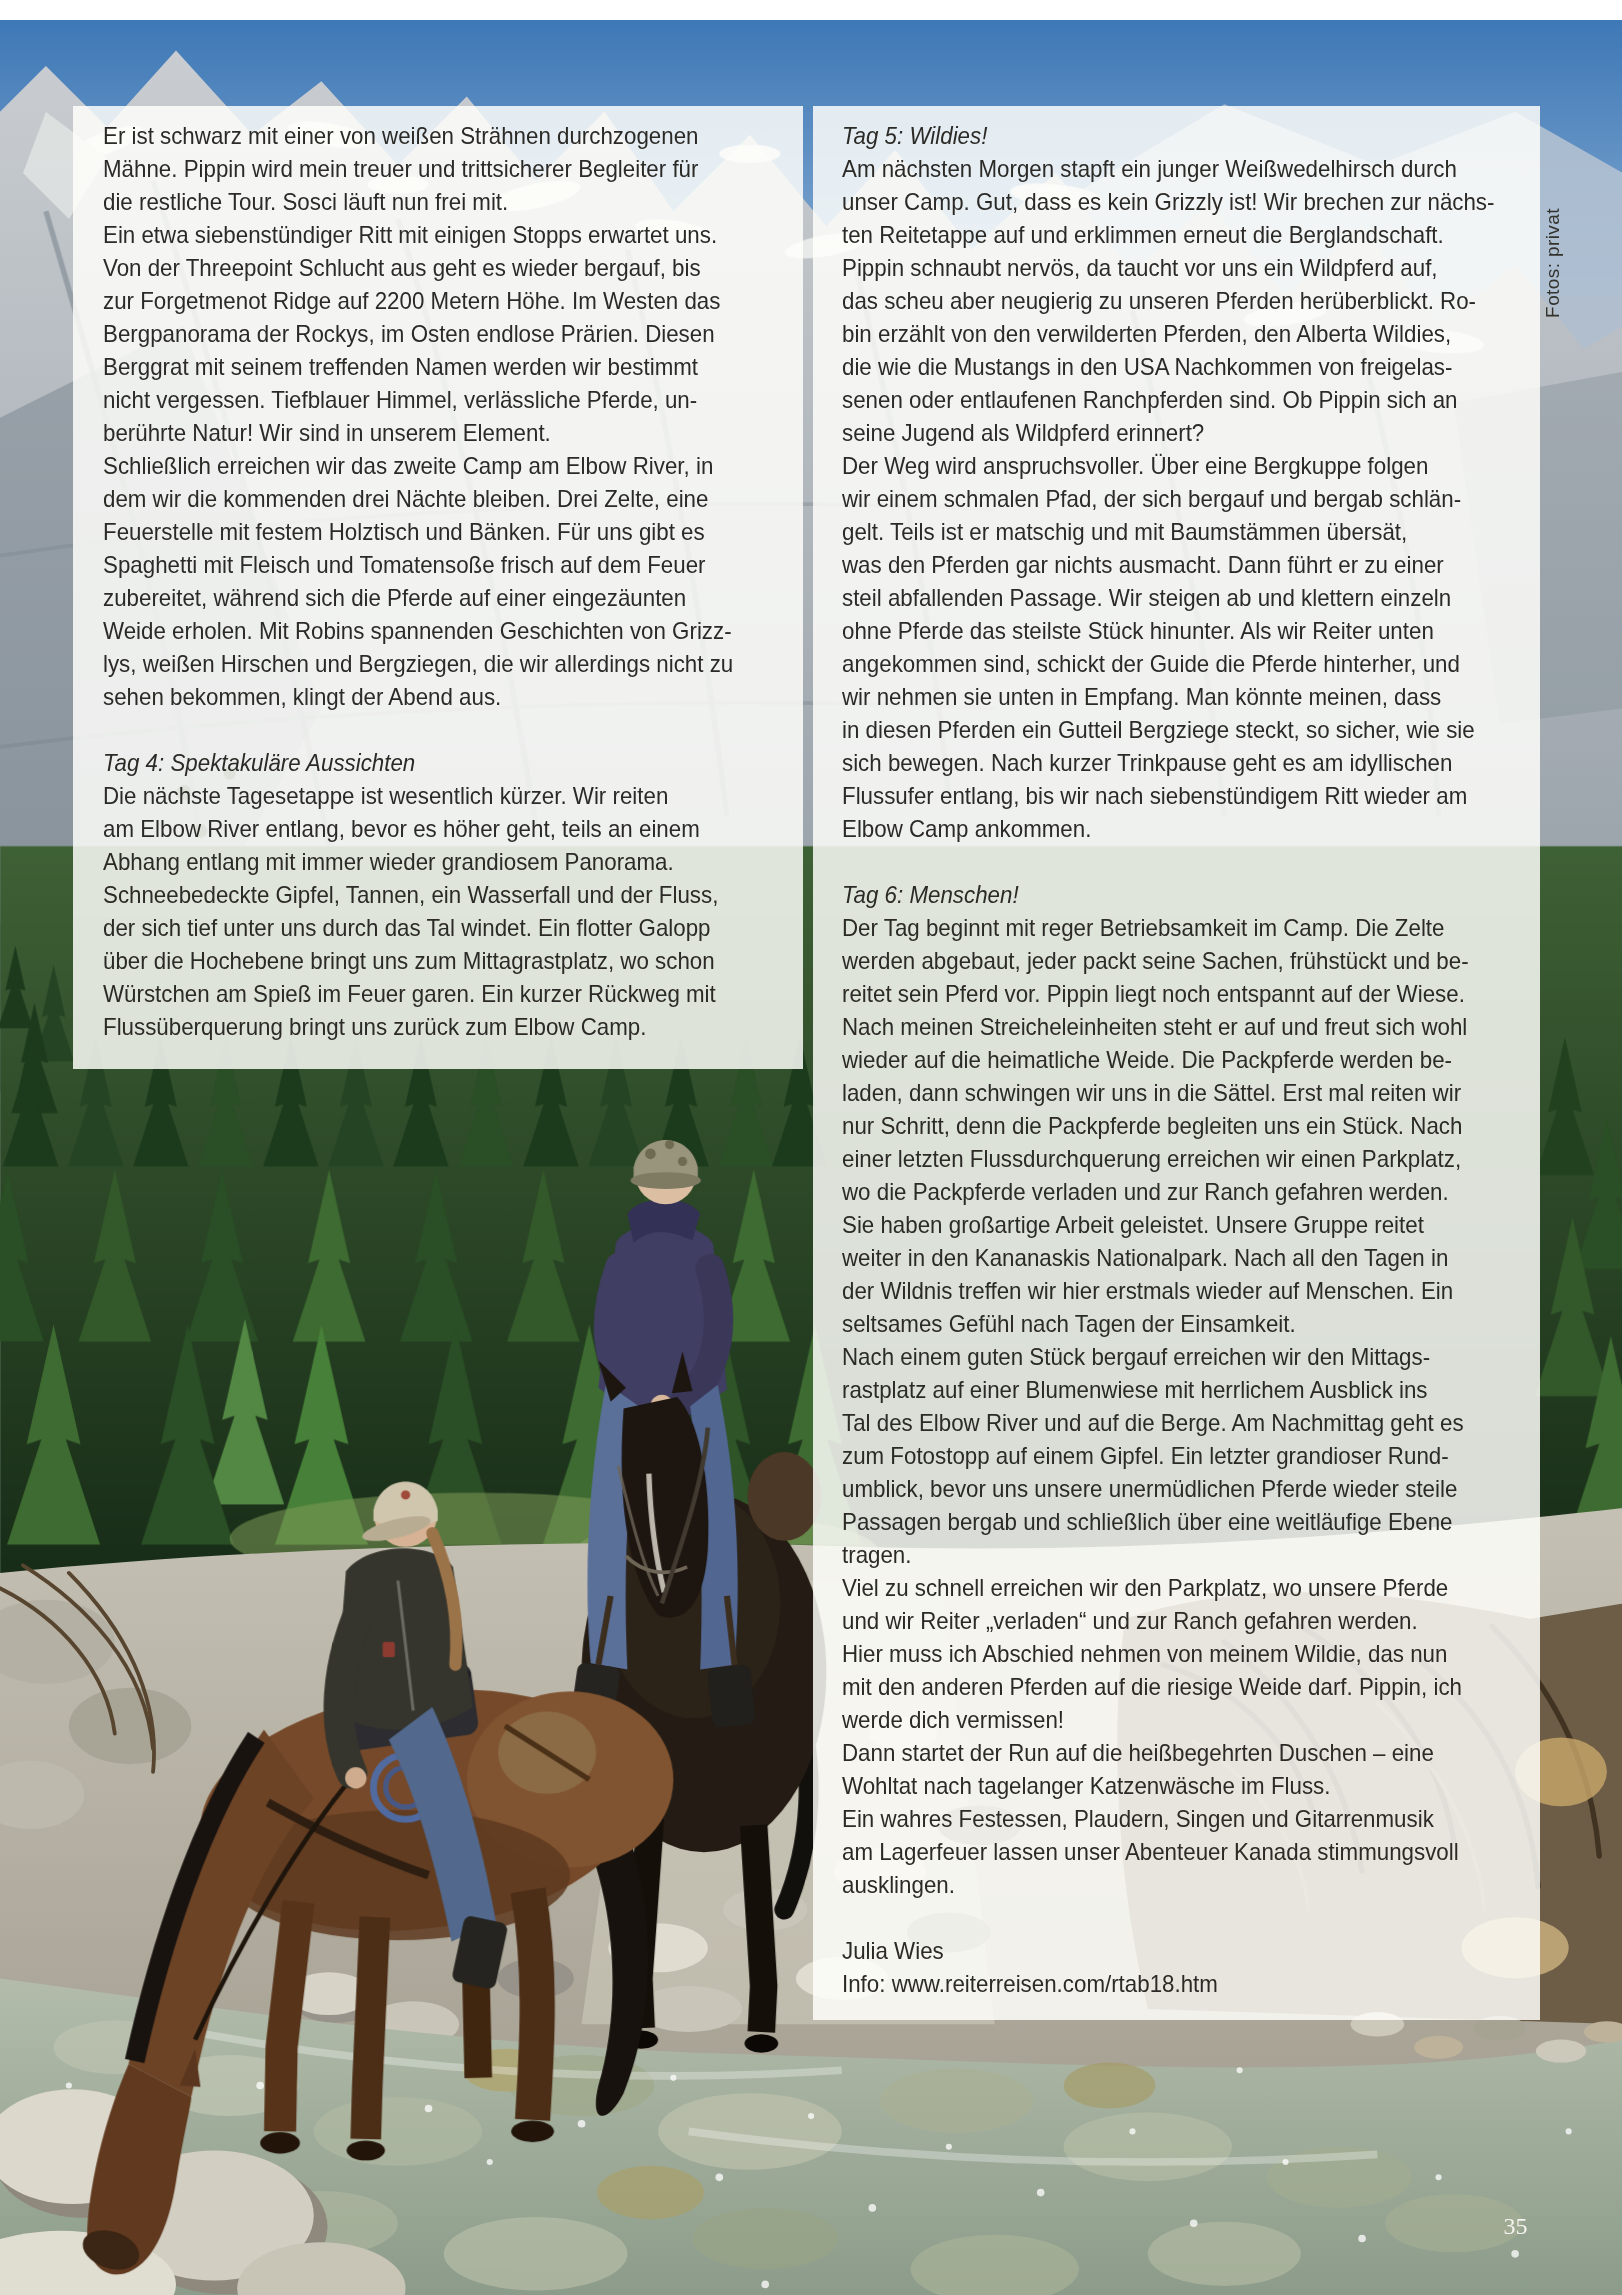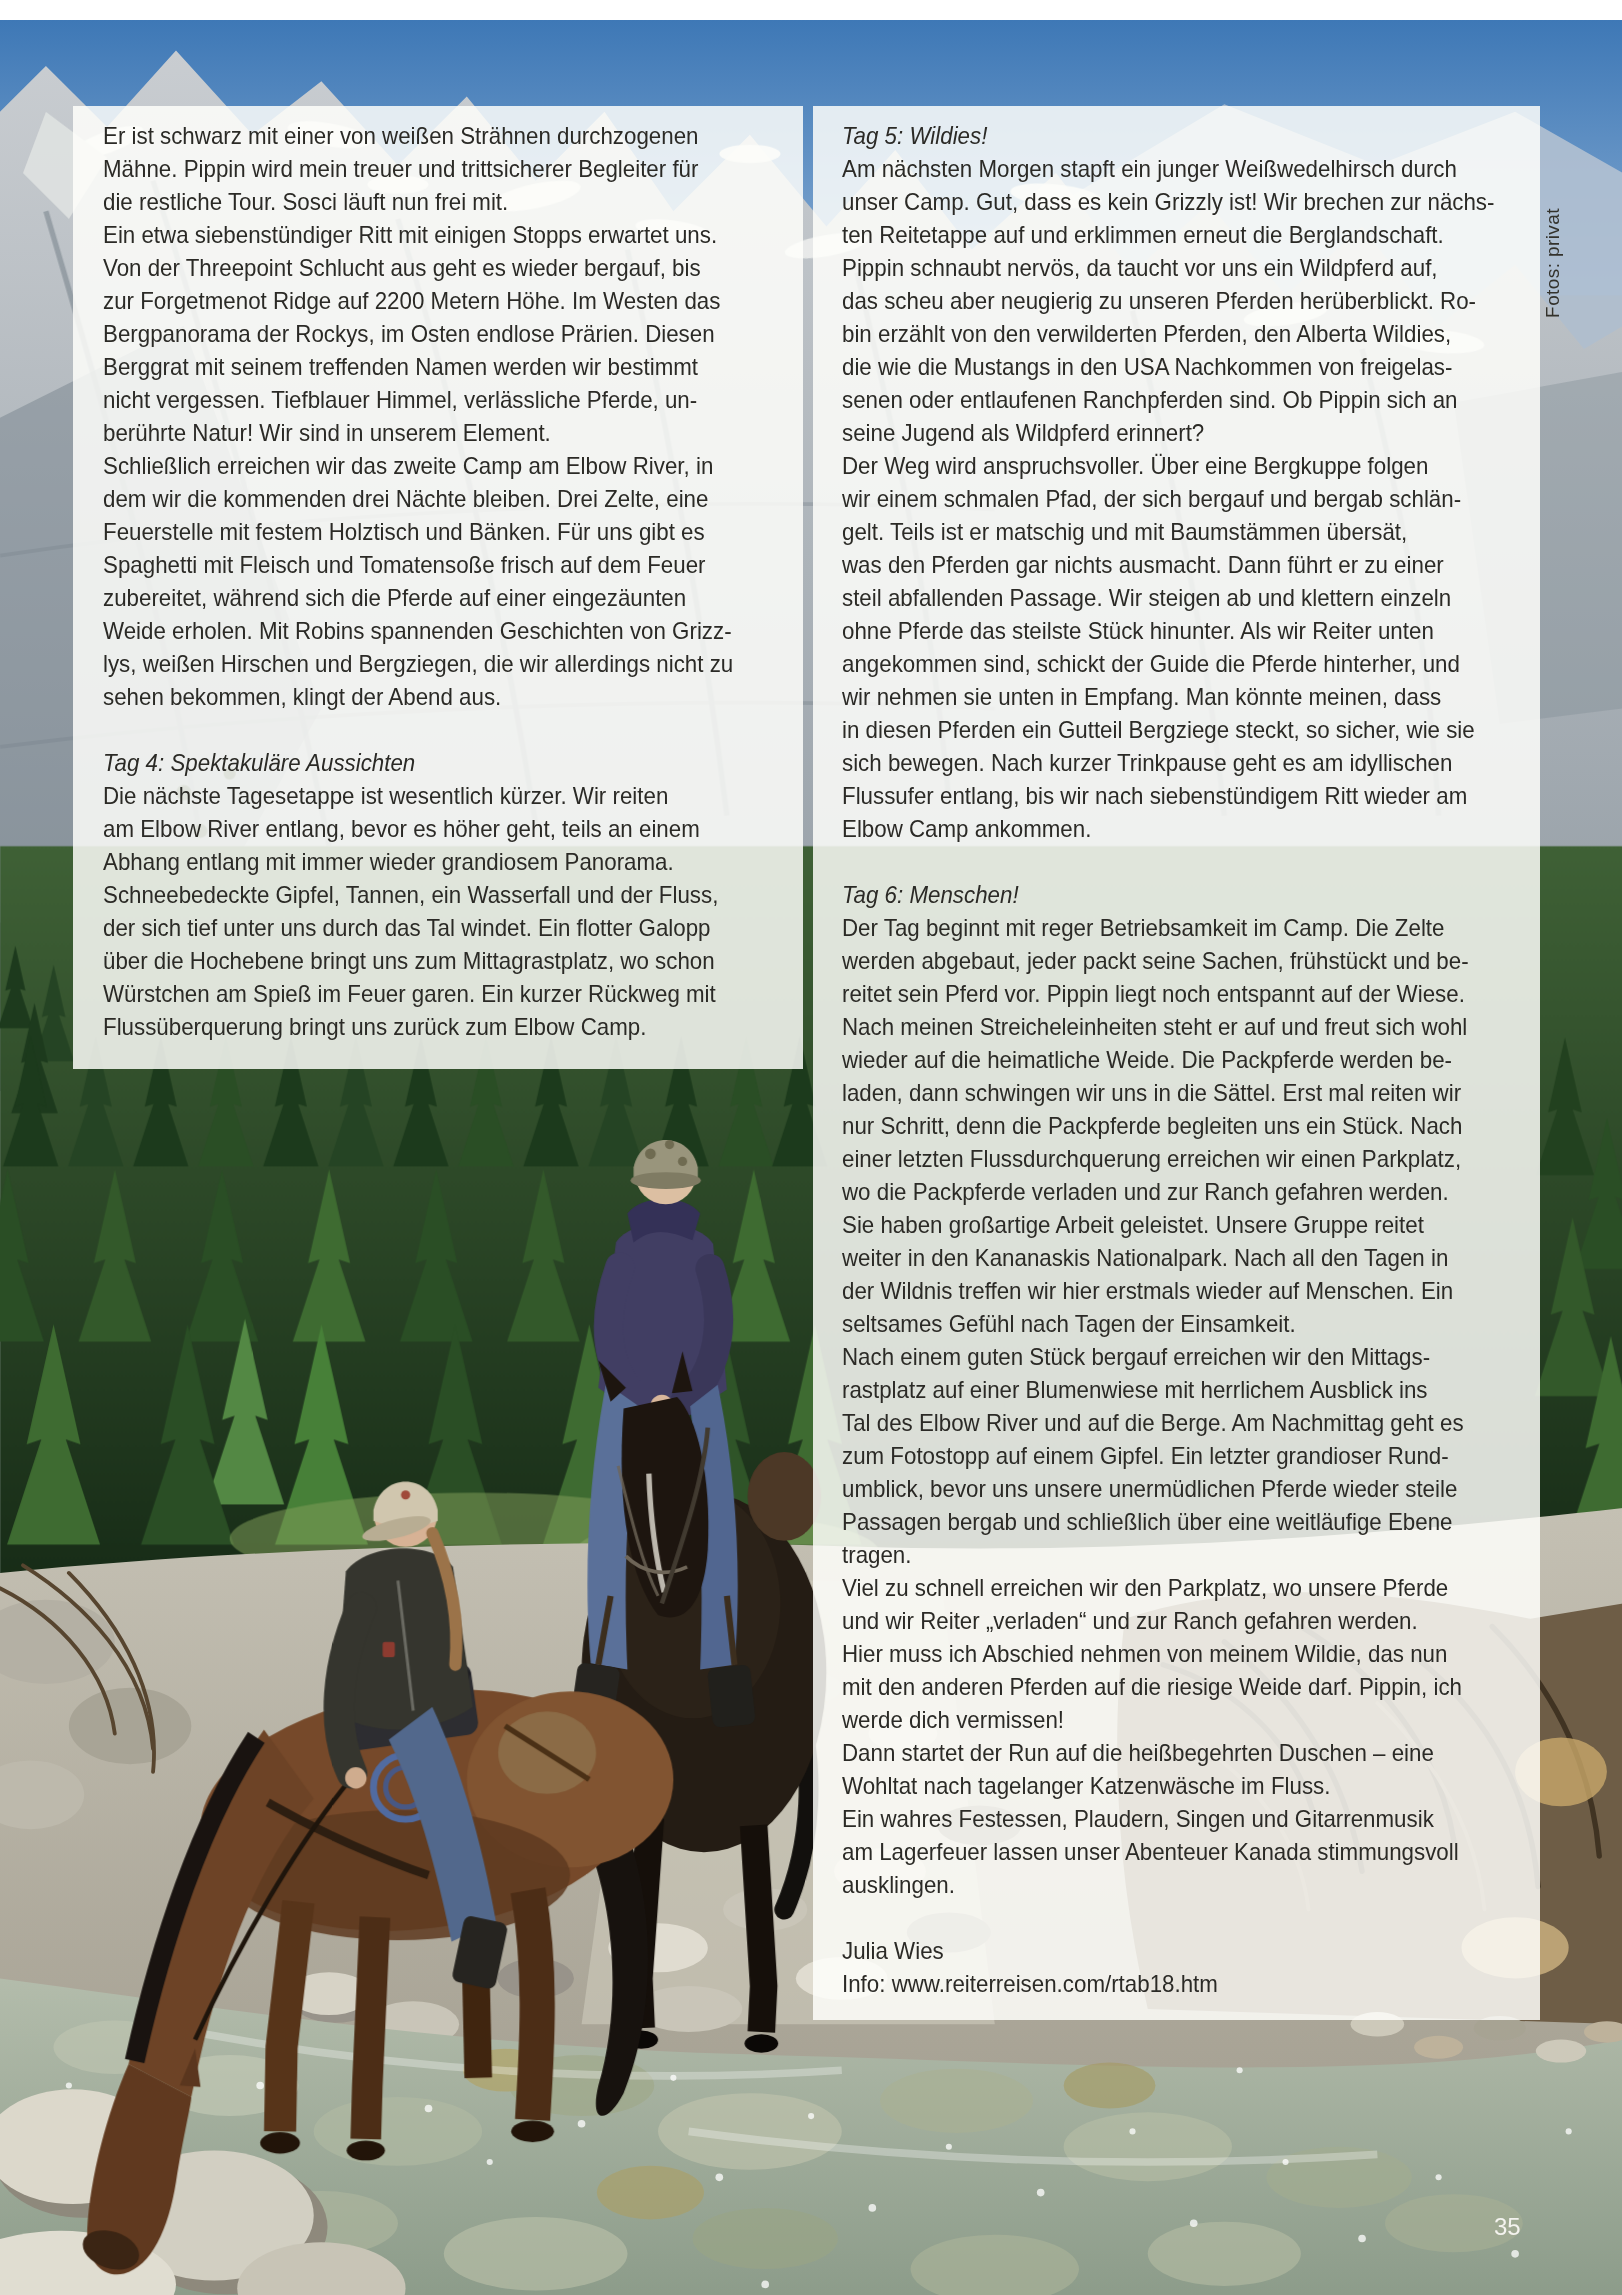--- a/index.html
+++ b/index.html
@@ -11,22 +11,22 @@
   .panel-right{left:813px;top:86px;width:727px;height:1914px;}
   .col{position:absolute;transform:scaleX(0.93);transform-origin:left top;
        color:#2b2a26;font-size:24px;}
   .col-left{left:103px;top:99px;}
   .col-right{left:842px;top:99px;}
   .tline{height:33px;line-height:33px;white-space:pre;}
   .tline.it{font-style:italic;}
   .credit{position:absolute;left:1553px;top:243px;
           transform:translate(-50%,-50%) rotate(-90deg);
           font-size:19px;color:#33322c;white-space:nowrap;letter-spacing:0.4px;}
-  .pagenum{position:absolute;left:1494px;top:2193px;width:43px;
-           font-size:24px;color:#f4f3ef;}
+  .pagenum{position:absolute;left:1494px;top:2193px;width:43px;text-align:center;
+           font-size:24px;color:#f4f3ef;font-family:Liberation Serif, serif;}
 </style>
 </head>
 <body>
 
 <div class="page">
 
 <svg class="photo" viewBox="0 0 2121 3000" preserveAspectRatio="none" xmlns="http://www.w3.org/2000/svg">
   <defs>
     <linearGradient id="skyG" x1="0" y1="0" x2="0" y2="1">
       <stop offset="0" stop-color="#3e78b6"></stop>

